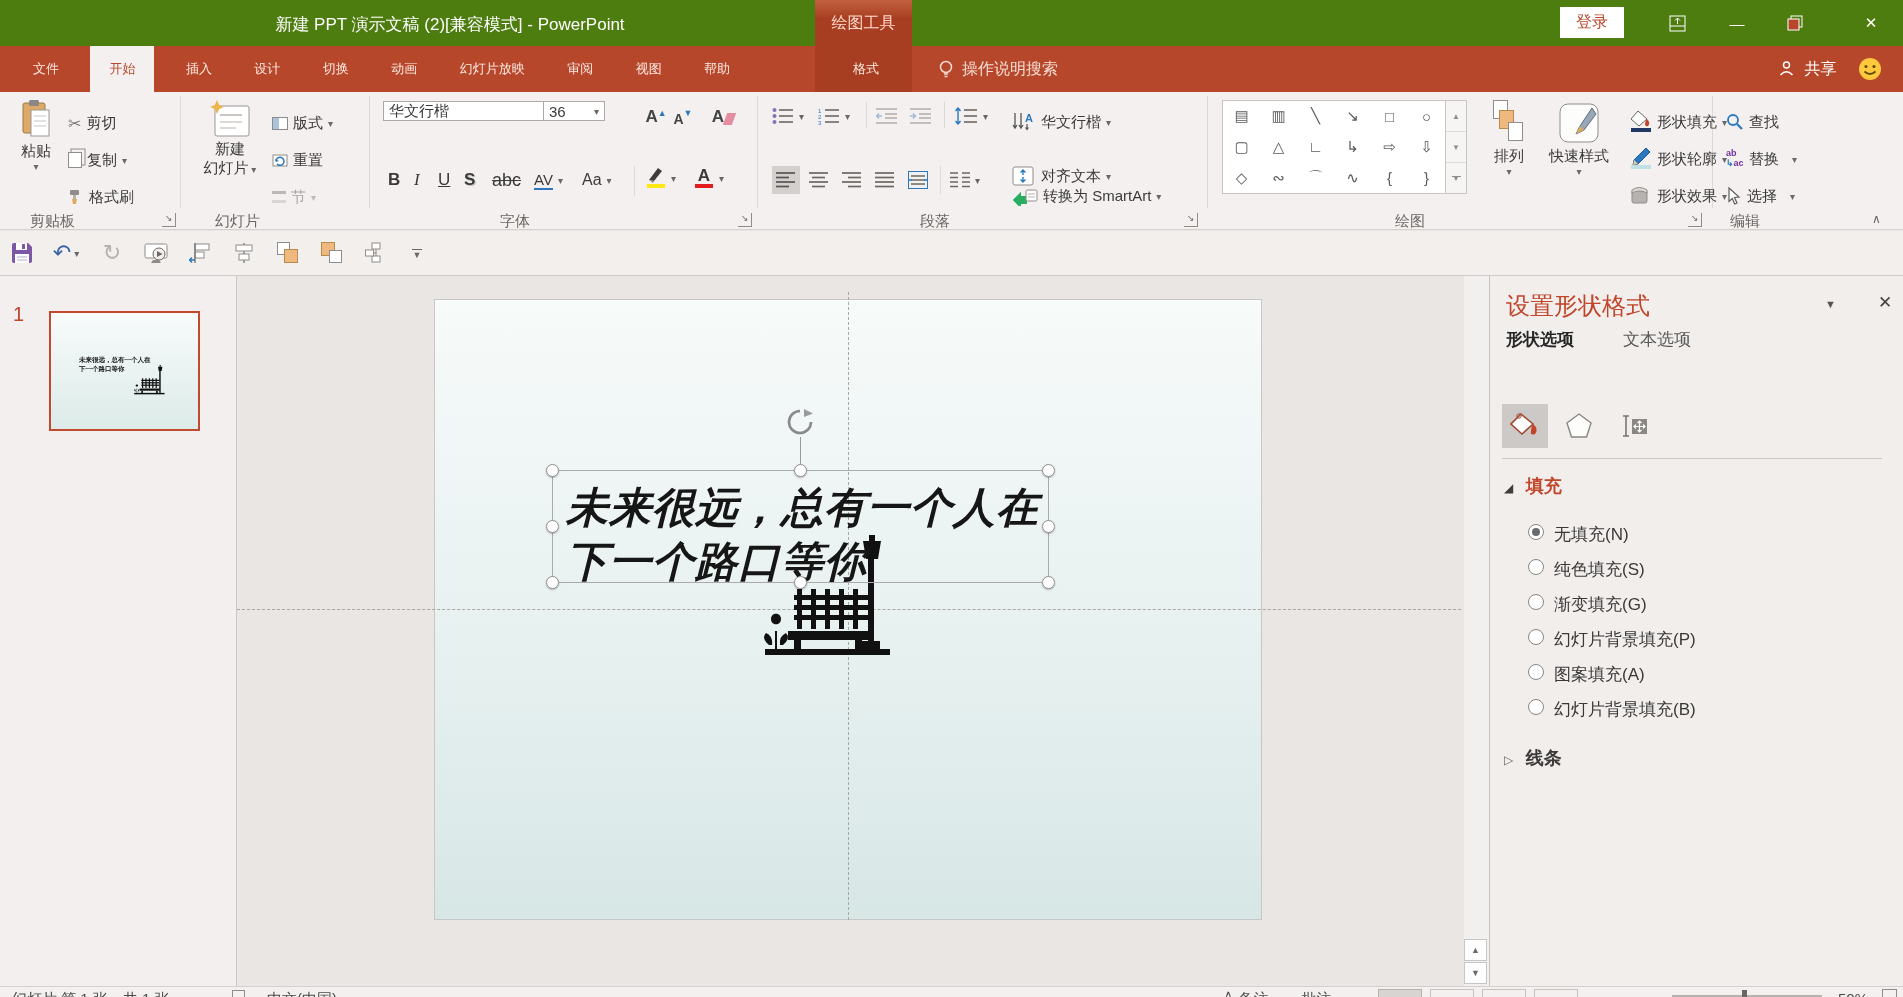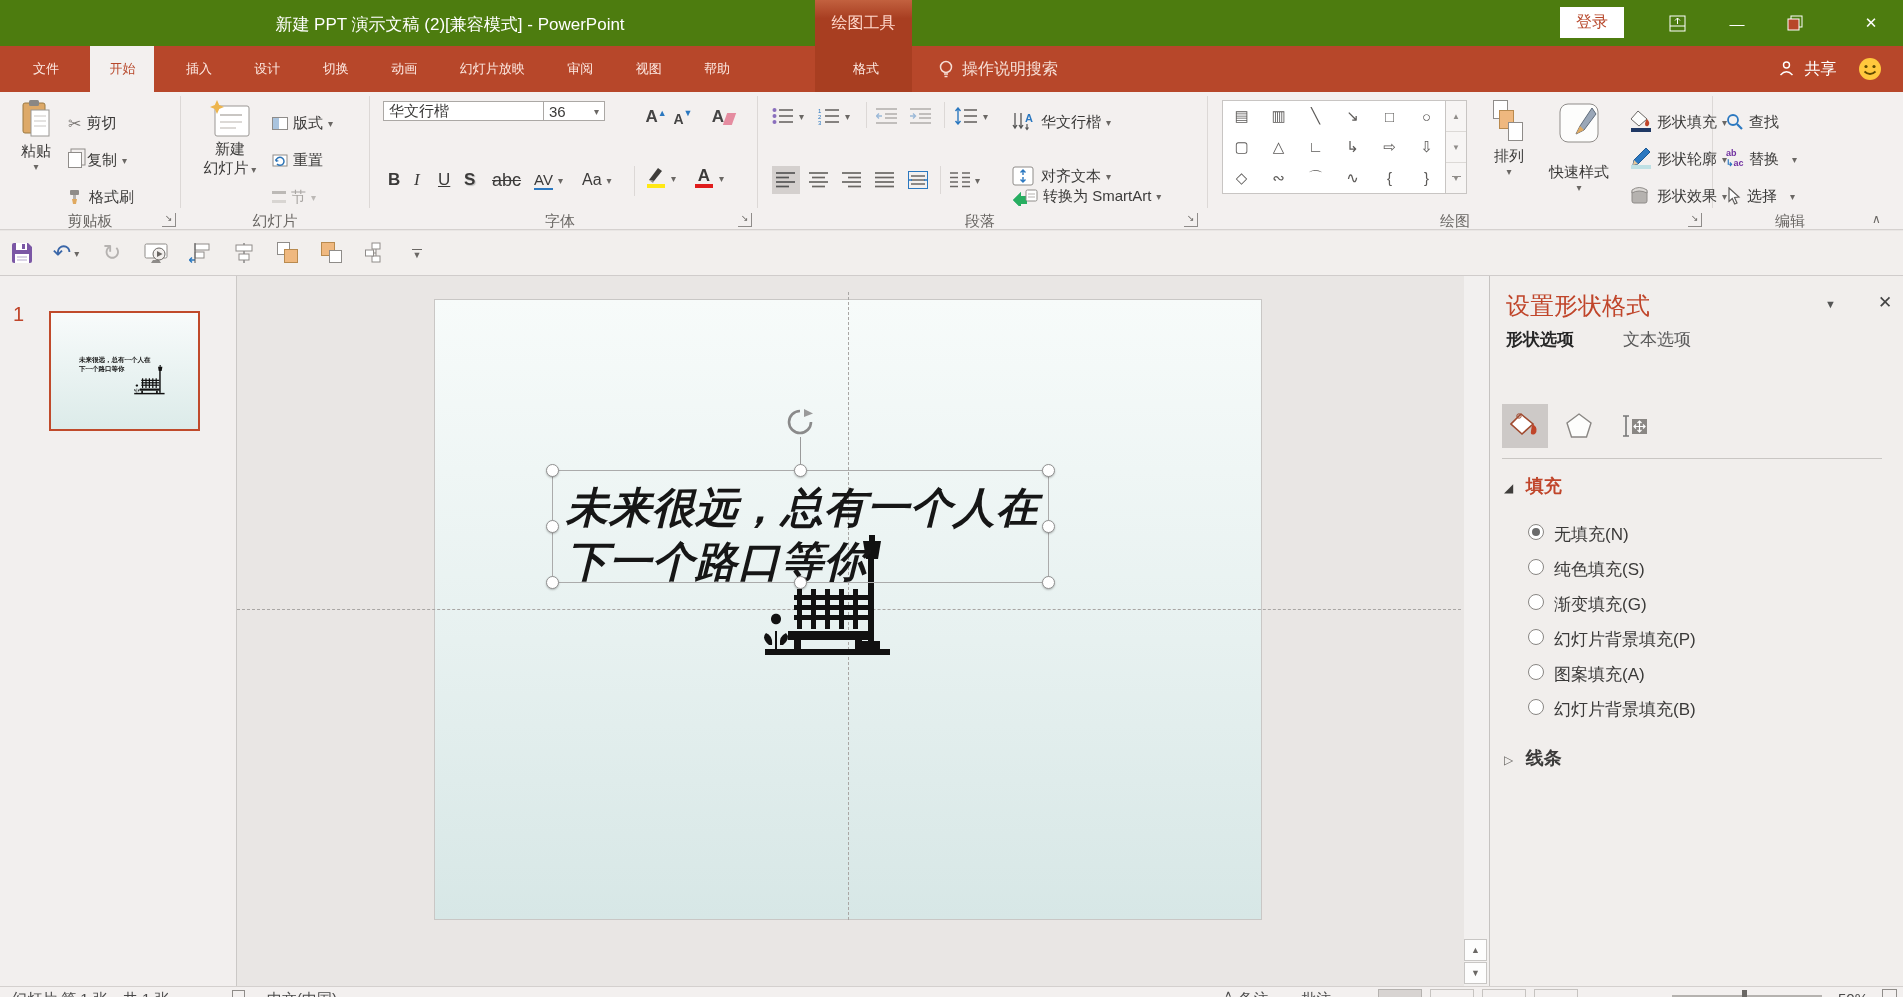--- a/index.html
+++ b/index.html
@@ -18,21 +18,21 @@
 
 #tabrow{position:absolute;left:0;top:46px;width:1903px;height:46px;background:#b7472a}
 #ctxgroup2{position:absolute;left:815px;top:0;width:97px;height:46px;background:#a83e21}
 .tab{position:relative;display:inline-block;padding:0 19px;line-height:46px;color:#fde9e2;font-size:13px;cursor:default}
 .tab.sel{background:#f3f0ef;color:#b7472a}
 .tellme{position:absolute;left:962px;top:0;line-height:46px;color:#f6ded5;font-size:16px}
 .share{position:absolute;left:1778px;top:0;line-height:46px;color:#fff;font-size:16px}
 
 #ribbon{position:absolute;left:0;top:92px;width:1903px;height:138px;background:#f3f0ef;border-bottom:1px solid #d5d1cf}
 .gsep{position:absolute;top:4px;height:112px;width:1px;background:#dcd8d6}
-.glabel{position:absolute;top:120px;font-size:15px;color:#6a6764;width:120px;text-align:center}
+.glabel{position:absolute;top:120px;font-size:15px;color:#6a6764;width:120px;text-align:left}
 .launch{position:absolute;top:121px;width:14px;height:14px;border-right:1px solid #8f8c8a;border-bottom:1px solid #8f8c8a;color:#6a6764;font-size:9px;line-height:11px;text-align:center}
 .launch::after{content:"↘"}
 .bigbtn{position:absolute;display:flex;flex-direction:column;align-items:center;font-size:15px;color:#3b3a39;text-align:center}
 .rbtn{position:absolute;height:24px;display:flex;align-items:center;gap:5px;font-size:15px;color:#3b3a39;white-space:nowrap}
 .rbtn.dis{color:#a9a6a3}
 .ddd{font-size:10px;color:#6a6764}
 .combobox{position:absolute;height:20px;background:#fff;border:1px solid #aba8a5;font-size:15px;display:flex;align-items:center;padding:0 5px;justify-content:space-between}
 .fbtn{position:absolute;height:27px;display:flex;align-items:flex-end;justify-content:center;font-size:17px;color:#444;padding-bottom:1px}
 .lineico{display:inline-block}
 .galcell{width:35px;height:29px;display:flex;align-items:center;justify-content:center;color:#5c5a58;font-size:15px}
@@ -424,21 +424,21 @@
       </span>
       <span style="margin-top:3px">排列</span>
       <span class="ddd">▾</span>
     </div>
     <div class="bigbtn" style="left:1538px;top:8px;width:82px">
       <svg width="46" height="46" viewBox="0 0 46 46">
         <rect x="4" y="4" width="38" height="38" rx="8" fill="#fdfdfc" stroke="#8f8c89"></rect>
         <path d="M36 8 L24 26 l-4 8 8-4 L40 14 z" fill="#9aa7b8" stroke="#5f6b7a"></path>
           <path d="M20 34 l8-4 -4-4 z" fill="#e0a95f"></path>
       </svg>
-      <span style="margin-top:17px">快速样式</span>
+      <span style="margin-top:1px">快速样式</span>
       <span class="ddd">▾</span>
     </div>
     <div class="rbtn" style="left:1630px;top:18px">
       <span class="lineico" style="position:relative;width:22px;height:24px">
         <svg width="22" height="18" viewBox="0 0 22 18">
             <path d="M8 1 L17 9 L9 16 L1 9 z" fill="#fdfdfc" stroke="#6a6764"></path>
             <path d="M17 9 q4 4 1 7 q-3 1 -3-2 q0-3 2-5z" fill="#c0452a"></path>
           </svg>
         <span class="hl-bar" style="width:20px;background:#1f3864"></span>
       </span>

